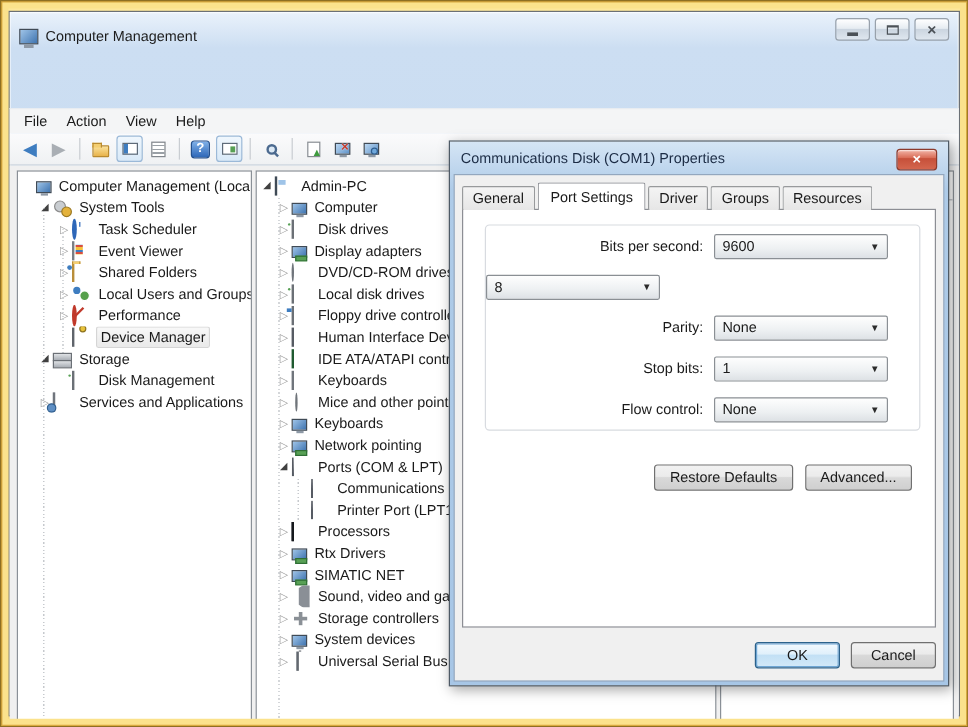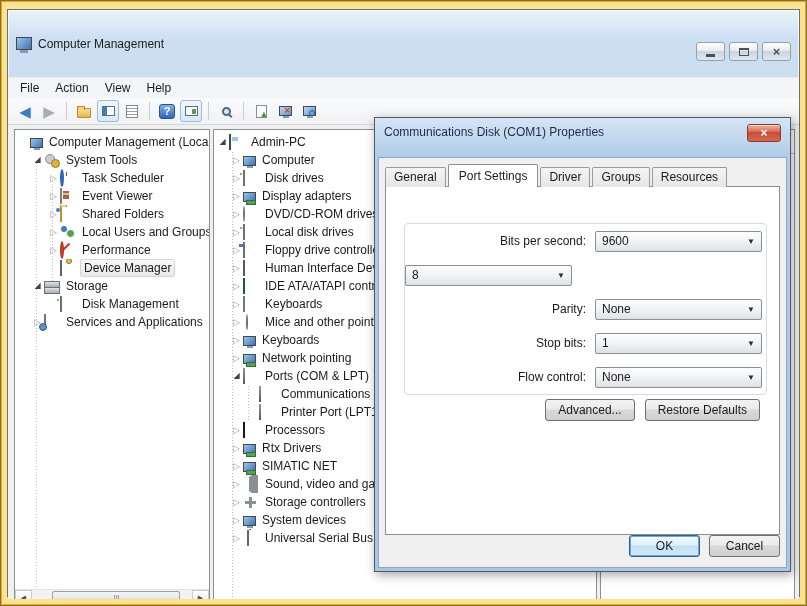--- a/index.html
+++ b/index.html
@@ -5,35 +5,35 @@
   * { margin:0; padding:0; box-sizing:border-box; }
   html,body { width:807px; height:606px; overflow:hidden;
     font-family:"Liberation Sans","DejaVu Sans",sans-serif; font-size:12px; color:#1a1a1a; }
   body { background:linear-gradient(#FDE79B,#F6D679); position:relative; }
   .frame-edge { position:absolute; inset:0; box-shadow: inset 0 0 0 1px #8E6F22, inset 0 0 0 2px #D9A93F, inset 0 0 0 7px #FBE28C; pointer-events:none; z-index:200; }
 
   
   .window { position:absolute; left:7px; top:9px; width:793px; height:588px;
     border:1px solid #6B7076; background:linear-gradient(#EAF2FB,#CCDEF2 30px,#C3D8EE);
     box-shadow: inset 0 0 0 1px rgba(255,255,255,.65); }
-  .titlebar { height:40px; display:flex; padding:0 8px; position:relative;margin-top:27px; }
+  .titlebar { height:40px; display:flex; align-items:center; padding:0 8px; position:relative; }
   .title-text { margin-left:6px; color:#1c1c1c; }
   .winbtns { position:absolute; right:8px; top:5px; display:flex; gap:4px; }
   .wbtn { width:29px; height:19px; border:1px solid #98A1AB; border-radius:3px;
     background:linear-gradient(#FFFFFF,#E6ECF2 45%,#CBD5E0 50%,#DFE7EF);
     display:flex; align-items:center; justify-content:center; }
   .glyph-min { width:9px; height:3px; background:#4B5157; margin-top:7px; }
   .glyph-max { width:10px; height:8px; border:1px solid #4B5157; border-top-width:2px; }
   .glyph-x { font-size:13px; font-weight:bold; color:#4B5157; line-height:1; }
 
   .app-icon { width:16px; height:13px; position:relative; border:1px solid #3F4A56;
     background:linear-gradient(135deg,#9FC4E8,#3F74B0); flex:none; }
   .app-icon::after { content:""; position:absolute; left:3px; bottom:-4px; width:8px; height:3px; background:#8E99A6; }
 
-  .menubar { height:21px; background:#F4F5F6; border-top:1px solid #E8ECF1; display:flex; align-items:center; padding-left:4px; }
+  .menubar { height:21px; background:#F4F5F6; border-top:1px solid #E8ECF1; display:flex; align-items:center; padding-left:4px;margin-top:40px; }
   .menu-item { padding:2px 8px; }
   .toolbar { height:27px; background:linear-gradient(#FBFBFC,#EFF1F3); border-bottom:1px solid #D4D7DB;
     display:flex; align-items:center; padding-left:6px; gap:2px; }
   .tsep { width:1px; height:18px; background:#C9CDD2; margin:0 4px; }
   .tbtn { width:22px; height:22px; display:flex; align-items:center; justify-content:center; position:relative; }
   .tbtn.framed { border:1px solid #9BB9D8; border-radius:3px; background:linear-gradient(#F0F7FD,#D8E9F8); }
 
   .arr-back { color:#3E7DC0; font-size:15px; line-height:1; }
   .arr-fwd  { color:#A9AEB4; font-size:15px; line-height:1; }
   .i-folder { width:14px; height:10px; position:relative; background:linear-gradient(#FBE29A,#E8B34B); border:1px solid #B98A2E; border-radius:1px; margin-top:3px; }
@@ -131,33 +131,33 @@
 
   
   .dialog { position:absolute; left:374px; top:117px; width:417px; height:455px; z-index:50;
     border:1px solid #4E5A66; background:linear-gradient(#D5E5F5,#AECBE8 40px,#A7C6E6);
     box-shadow:2px 3px 10px rgba(0,0,0,.35); }
   .dlg-title { height:27px; display:flex; align-items:center; padding:0 9px; color:#1B2B44; }
   .dlg-close { position:absolute; top:6px; right:9px; width:34px; height:18px; border-radius:3px;
     border:1px solid #8C3A2C; background:linear-gradient(#F2B5A8,#DA6E58 40%,#C6503A 45%,#D4664E);
     color:#FFF; font-weight:bold; font-size:12px; line-height:1; display:flex; align-items:center; justify-content:center;
     box-shadow:inset 0 1px 0 rgba(255,255,255,.55); }
-  .dlg-inner { position:absolute; left:4px; right:4px; top:28px; bottom:4px; background:#F0F0F0; box-shadow:0 0 0 1px #93A7BE;margin-top:12px; }
+  .dlg-inner { position:absolute; left:4px; right:4px; top:28px; bottom:4px; background:#F0F0F0; box-shadow:0 0 0 1px #93A7BE; }
 
   .tabs { display:flex; align-items:flex-end; padding:5px 0 0 6px; position:relative; z-index:2; }
   .tab { padding:2px 8px 3px; border:1px solid #989A9C; border-bottom:none; border-radius:2px 2px 0 0;
     background:linear-gradient(#F4F4F4,#E6E6E6); margin-right:2px; position:relative; top:1px; }
   .tab.active { background:#FFF; padding:4px 10px 4px; top:1px; z-index:3; border-color:#8C8E94; }
   .tabpage { position:relative; margin:0 6px; height:349px; background:#FFF; border:1px solid #8C8E94; z-index:1; }
 
-  .groupbox { position:absolute; left:18px; right:12px; top:36px; height:172px;
-    border:1px solid #D8DBE0; border-radius:4px; display:flex; flex-direction:column; justify-content:center; gap:13px; padding:4px 4px 4px 0; }
+  .groupbox { position:absolute; left:18px; right:12px; top:12px; height:172px;
+    border:1px solid #D8DBE0; border-radius:4px; display:flex; flex-direction:column; justify-content:center; gap:13px; padding:4px 26px 4px 0; }
   .frow { display:flex; align-items:center; height:21px; }
   .flabel { flex:1; text-align:right; padding-right:9px; }
-  .combo { width:167px; height:21px; border:1px solid #8A8F94; border-radius:2px;
+  .combo { width:145px; height:21px; border:1px solid #8A8F94; border-radius:2px;
     background:linear-gradient(#FEFEFE,#EDF0F2 60%,#DDE1E5); display:flex; align-items:center; padding:0 6px; position:relative; }
   .combo .caret { position:absolute; right:6px; top:6px; font-size:8px; color:#2B2B2B; line-height:1; }
 
   .mid-btn-row { position:absolute; top:212px; right:19px; display:flex; gap:10px; }
   .btn { height:22px; padding:0 12px; border:1px solid #707070; border-radius:3px;
     background:linear-gradient(#F2F2F2,#EBEBEB 45%,#D9D9D9 50%,#CFCFCF); display:flex; align-items:center; justify-content:center; }
   .dlg-bottom { position:absolute; right:6px; bottom:10px; display:flex; gap:9px; }
   .btn.ok { width:71px; border-color:#2C628B; box-shadow:0 0 0 1px #6FA6D4 inset;
     background:linear-gradient(#F4FAFE,#E0F0FB 45%,#C2E0F5 50%,#D3E9F8); }
   .btn.cancel { width:71px; }
@@ -486,22 +486,22 @@
         <div class="frow">
           <span class="flabel">Flow control:</span>
           <div class="combo">
             <span>None</span>
             <span class="caret">▼</span>
           </div>
         </div>
       </div>
 
       <div class="mid-btn-row">
+        <div class="btn">Restore Defaults</div>
         <div class="btn">Advanced...</div>
-        <div class="btn">Restore Defaults</div>
       </div>
     </div>
 
     <div class="dlg-bottom">
       <div class="btn ok">OK</div>
       <div class="btn cancel">Cancel</div>
     </div>
   </div>
 </div>
 

